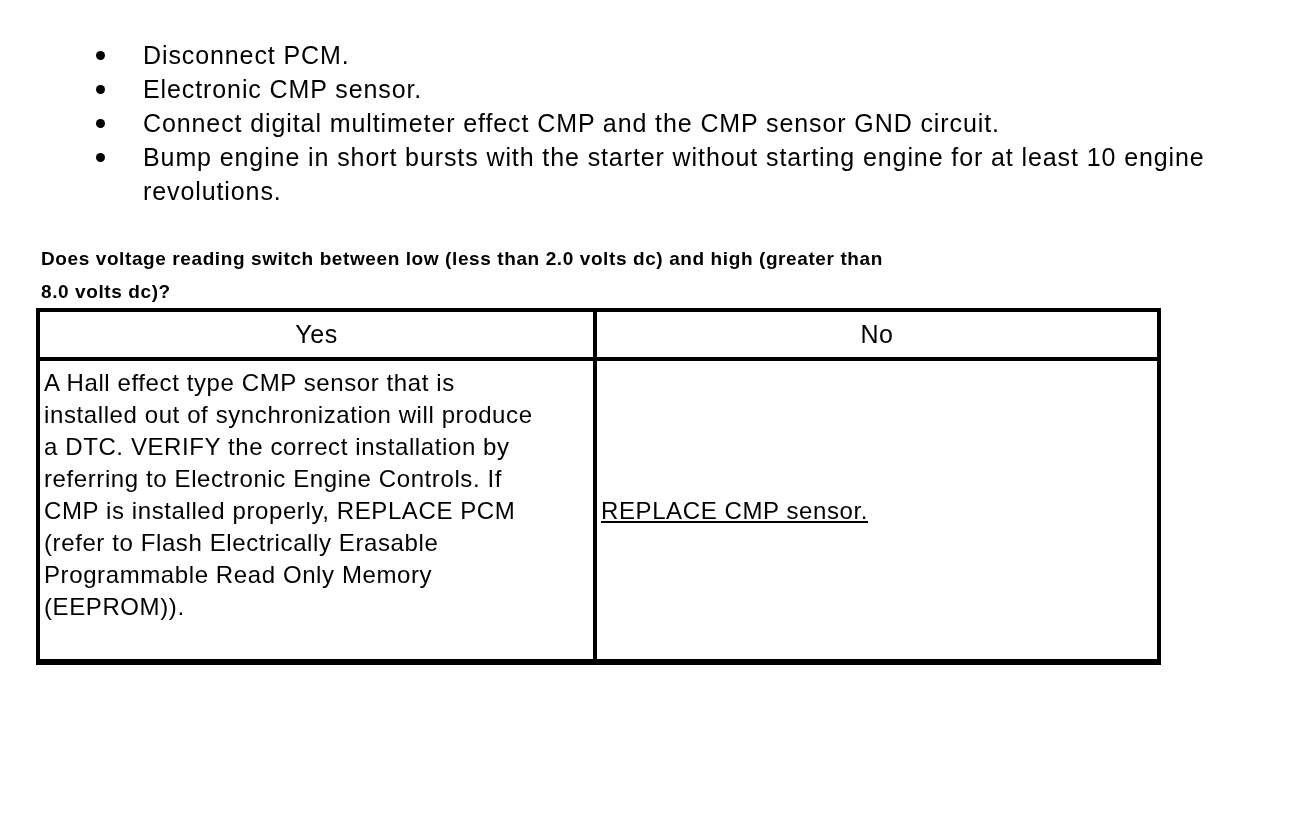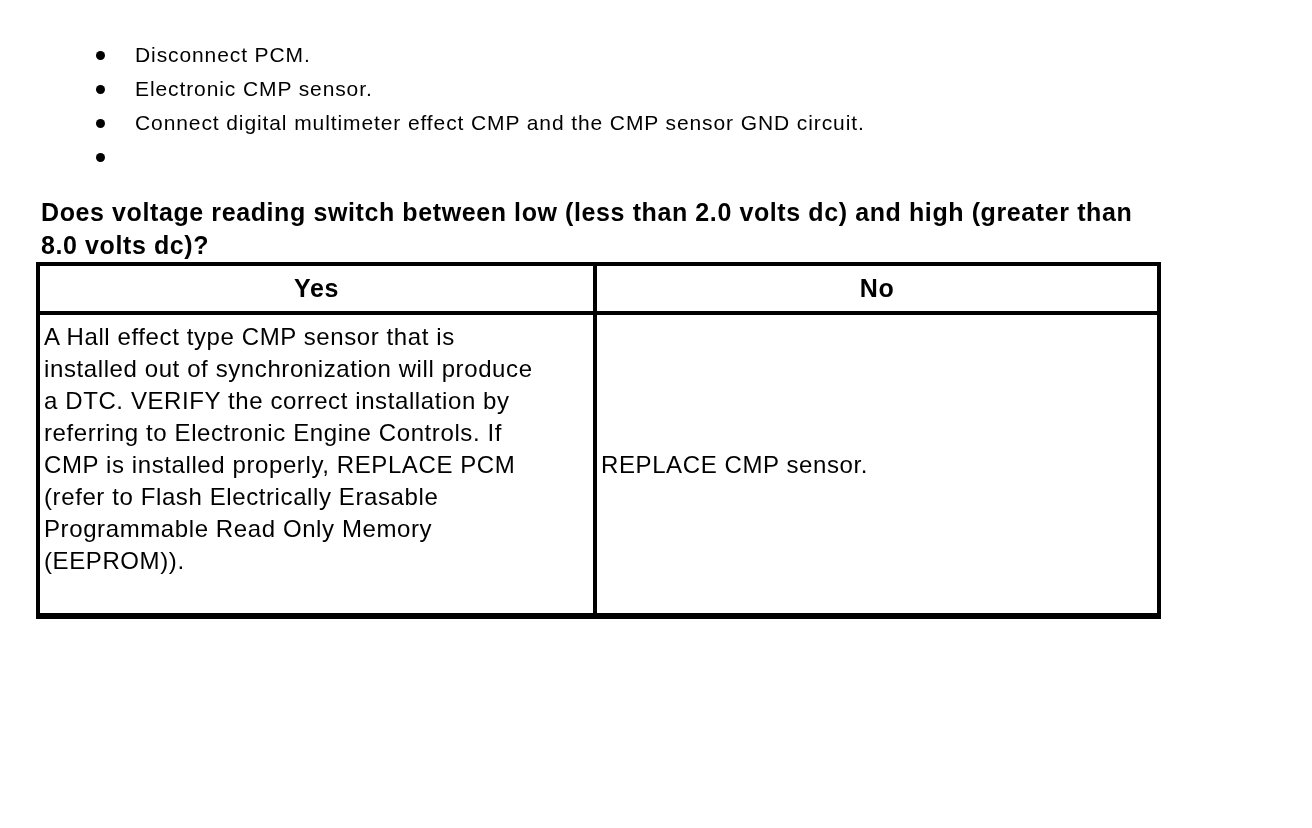--- a/index.html
+++ b/index.html
@@ -34,64 +34,64 @@
   }
   .bullet-dot {
     flex: 0 0 auto;
     width: 9px;
     height: 9px;
     border-radius: 50%;
     background: #000000;
     margin-top: 13px;
   }
   .step-text {
-    margin-left: 30px;
-    font-size: 21px;
+    margin-left: 38px;
+    font-size: 25px;
     letter-spacing: 0.9px;
     line-height: 34px;
     white-space: pre-line;
     max-width: 1110px;
   }
   .question {
     margin: 34px 0 0 41px;
-    font-size: 25px;
+    font-size: 19px;
     font-weight: bold;
     letter-spacing: 0.6px;
     line-height: 33px;
     white-space: pre-line;
     max-width: 1210px;
   }
   table.decision {
     margin: 0 0 0 36px;
     border-collapse: collapse;
     table-layout: fixed;
     width: 1121px;
   }
   table.decision th {
     border: 4px solid #000000;
     height: 49px;
     font-size: 25px;
-    font-weight: bold;
+    font-weight: normal;
     letter-spacing: 0.6px;
     text-align: center;
     vertical-align: middle;
     padding: 0;
   }
   table.decision td {
     border: 4px solid #000000;
     border-bottom: 6px solid #000000;
     height: 303px;
     font-size: 24px;
     letter-spacing: 0.6px;
     line-height: 32px;
     white-space: pre-line;
     padding: 6px 4px 4px 4px;
   }
   td.cell-yes { vertical-align: top; }
-  td.cell-no  { vertical-align: middle; padding-left: 7px; }
+  td.cell-no  { vertical-align: middle; padding-left: 7px; text-decoration: underline; }
 </style>
 </head>
 <body>
 
 <div class="page">
 
 
   <div class="steps">
     <div class="step-row">
       <span class="bullet-dot"></span>
@@ -100,20 +100,22 @@
     <div class="step-row">
       <span class="bullet-dot"></span>
       <span class="step-text">Electronic CMP sensor.</span>
     </div>
     <div class="step-row">
       <span class="bullet-dot"></span>
       <span class="step-text">Connect digital multimeter effect CMP and the CMP sensor GND circuit.</span>
     </div>
     <div class="step-row">
       <span class="bullet-dot"></span>
+      <span class="step-text">Bump engine in short bursts with the starter without starting engine for at least 10 engine
+revolutions.</span>
     </div>
   </div>
 
   <p class="question">Does voltage reading switch between low (less than 2.0 volts dc) and high (greater than
 8.0 volts dc)?</p>
 
   <table class="decision">
     <colgroup>
       <col style="width:557px">
       <col style="width:564px">

